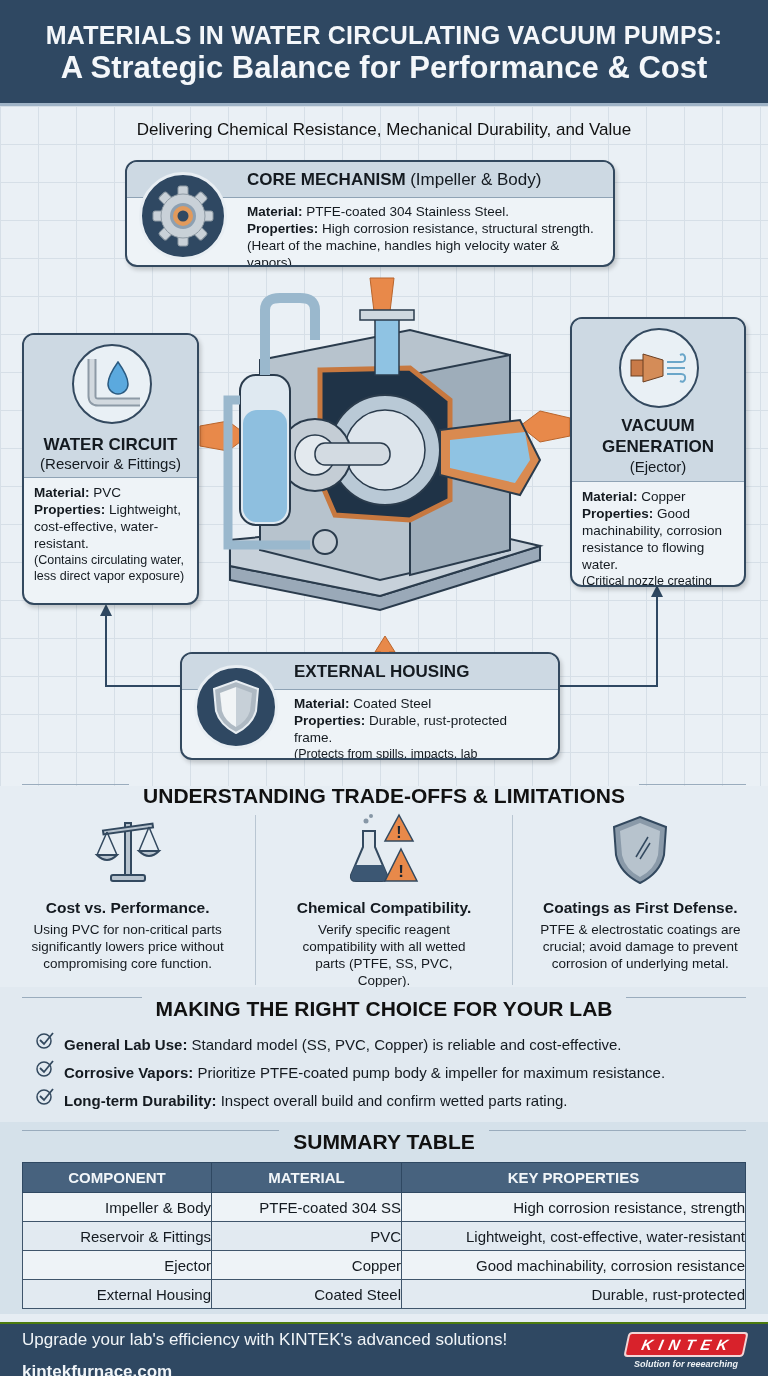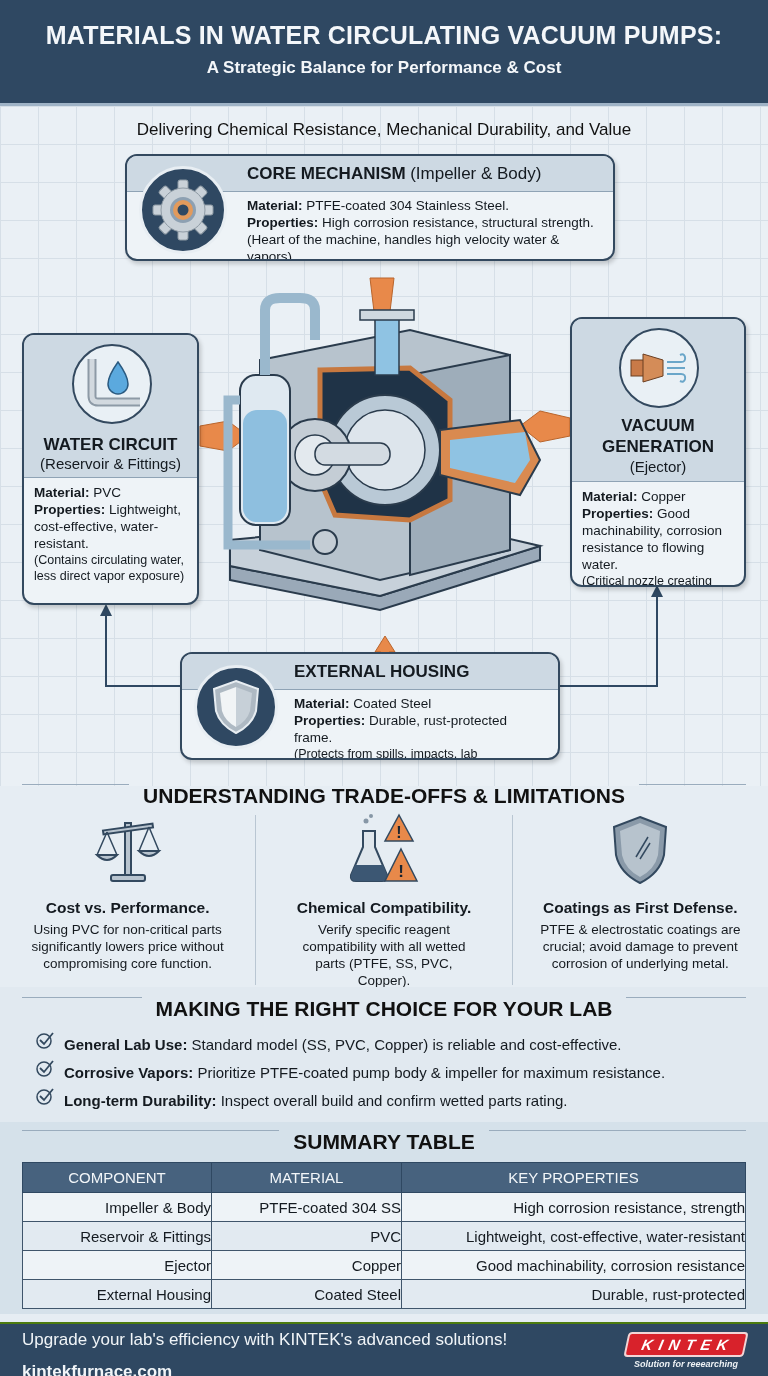--- a/index.html
+++ b/index.html
@@ -8,21 +8,21 @@
     font-family: "Liberation Sans", "DejaVu Sans", sans-serif;
     background: #e6edf3; color: #141a20; position: relative;
   }
   .header {
     position: absolute; left: 0; top: 0; width: 768px; height: 106px;
     background: #2f4862; border-bottom: 3px solid #9fb3c6;
     display: flex; flex-direction: column; align-items: center; justify-content: center;
     color: #f4f7fa; text-align: center;
   }
   .header .t1 { font-size: 25px; font-weight: bold; letter-spacing: 0.2px; line-height: 32px; }
-  .header .t2 { font-size: 17px; font-weight: bold; line-height: 34px; }
+  .header .t2 { font-size: 31px; font-weight: bold; line-height: 34px; }
   .main {
     position: absolute; left: 0; top: 106px; width: 768px; height: 680px;
     background-color: #eaf0f5;
     background-image:
       linear-gradient(#d6dfe7 1px, transparent 1px),
       linear-gradient(90deg, #d6dfe7 1px, transparent 1px);
     background-size: 38px 38px;
   }
   .subtitle { position: absolute; top: 120px; left: 0; width: 768px; text-align: center; font-size: 17px; color: #111; }
   .card {
@@ -71,21 +71,21 @@
   .trade .col + .col { border-left: 1px solid #b9c6d2; }
   .trade .ico { height: 70px; display: flex; justify-content: center; align-items: flex-end; }
   .trade h3 { font-size: 15.5px; font-weight: bold; margin-top: 14px; }
   .trade p { font-size: 13.5px; line-height: 17px; margin-top: 4px; color: #151a1f; }
   .choice { position: absolute; top: 987px; left: 0; width: 768px; height: 135px; background: #e1e9f0; }
   .choice ul { list-style: none; position: absolute; top: 44px; left: 36px; }
   .choice li { font-size: 15px; line-height: 28px; display: flex; gap: 10px; }
   .choice li b { font-weight: bold; }
   .summary { position: absolute; top: 1122px; left: 0; width: 768px; height: 192px; background: #d5e1ea; }
   table { position: absolute; top: 40px; left: 22px; width: 724px; border-collapse: collapse; font-size: 15px; }
-  th { background: #47627e; color: #f2f6f9; font-weight: normal; height: 30px; border: 1px solid #2f4862; }
+  th { background: #47627e; color: #f2f6f9; font-weight: bold; height: 30px; border: 1px solid #2f4862; }
   td { background: #eef3f7; height: 29px; text-align: right; border: 1px solid #3f556b; }
   tr:nth-child(even) td { background: #e2eaf1; }
   .footer {
     position: absolute; left: 0; top: 1322px; width: 768px; height: 54px; background: #2f4862;
     border-top: 2px solid #4d7c0f; color: #f1f5f8;
   }
   .footer .l1 { position: absolute; left: 22px; top: 6px; font-size: 17px; }
   .footer .l2 { position: absolute; left: 22px; top: 38px; font-size: 17px; font-weight: bold; }
   .logo { position: absolute; right: 22px; top: 8px; text-align: center; }
   .logo .badge {
@@ -138,21 +138,21 @@
     <circle cx="105" cy="175" r="36" fill="#c4cdd5" stroke="#2a3b4c" stroke-width="2"></circle>
     <circle cx="105" cy="175" r="20" fill="#e3e9ee" stroke="#2a3b4c" stroke-width="1.5"></circle>
     <rect x="105" y="163" width="75" height="22" rx="10" fill="#d3dbe2" stroke="#2a3b4c" stroke-width="1.5"></rect>
     <rect x="30" y="95" width="50" height="150" rx="16" fill="#dfe9f1" stroke="#2a3b4c" stroke-width="2"></rect>
     <rect x="33" y="130" width="44" height="112" rx="14" fill="#8ebfdf"></rect>
     <path d="M55 95 L55 30 Q55 18 70 18 L90 18 Q105 18 105 30 L105 60" fill="none" stroke="#9ab8cd" stroke-width="10"></path>
     <path d="M30 120 L18 120 L18 265 L100 265" fill="none" stroke="#9ab8cd" stroke-width="9"></path>
     <circle cx="115" cy="262" r="12" fill="#c4cdd5" stroke="#2a3b4c" stroke-width="2"></circle>
   </svg>
 
-  <div class="card" id="core" style="top:48px">
+  <div class="card" id="core" style="top:54px">
     <div class="iconcircle">
       <svg width="64" height="64" viewBox="0 0 64 64">
         <g fill="#c9d1d8" stroke="#8e9aa4" stroke-width="1">
           <rect x="27" y="2" width="10" height="60" rx="2"></rect>
           <rect x="2" y="27" width="60" height="10" rx="2"></rect>
           <rect x="27" y="2" width="10" height="60" rx="2" transform="rotate(45 32 32)"></rect>
           <rect x="27" y="2" width="10" height="60" rx="2" transform="rotate(-45 32 32)"></rect>
           <circle cx="32" cy="32" r="22"></circle>
         </g>
         <circle cx="32" cy="32" r="13" fill="#8da0b2"></circle>

